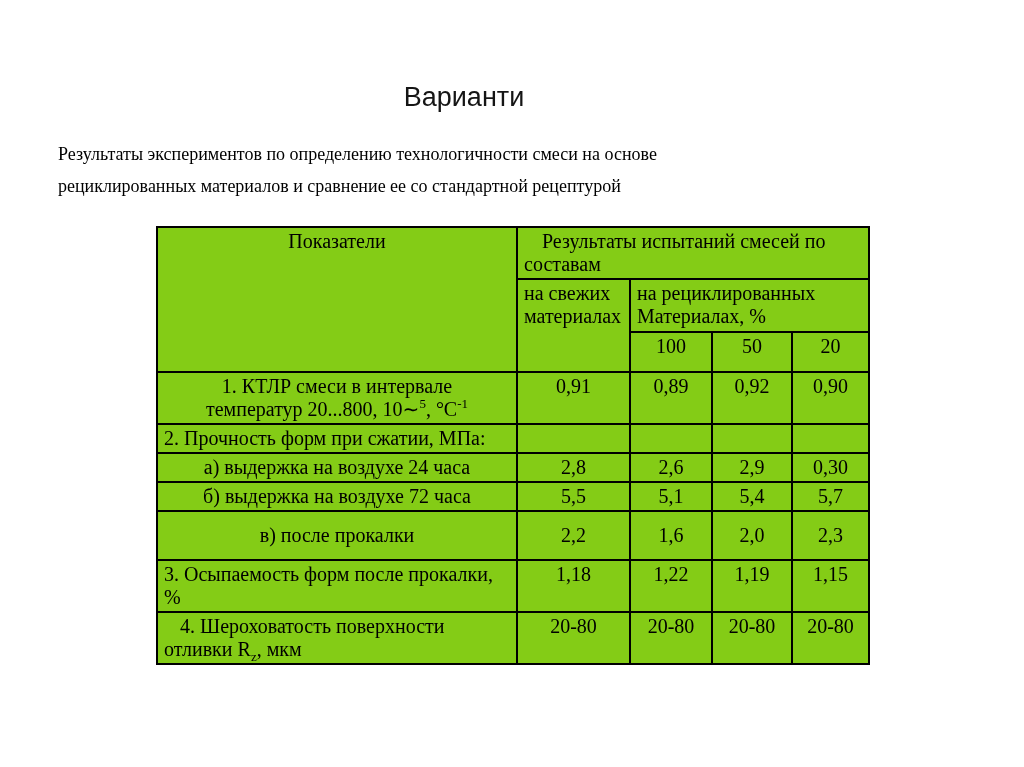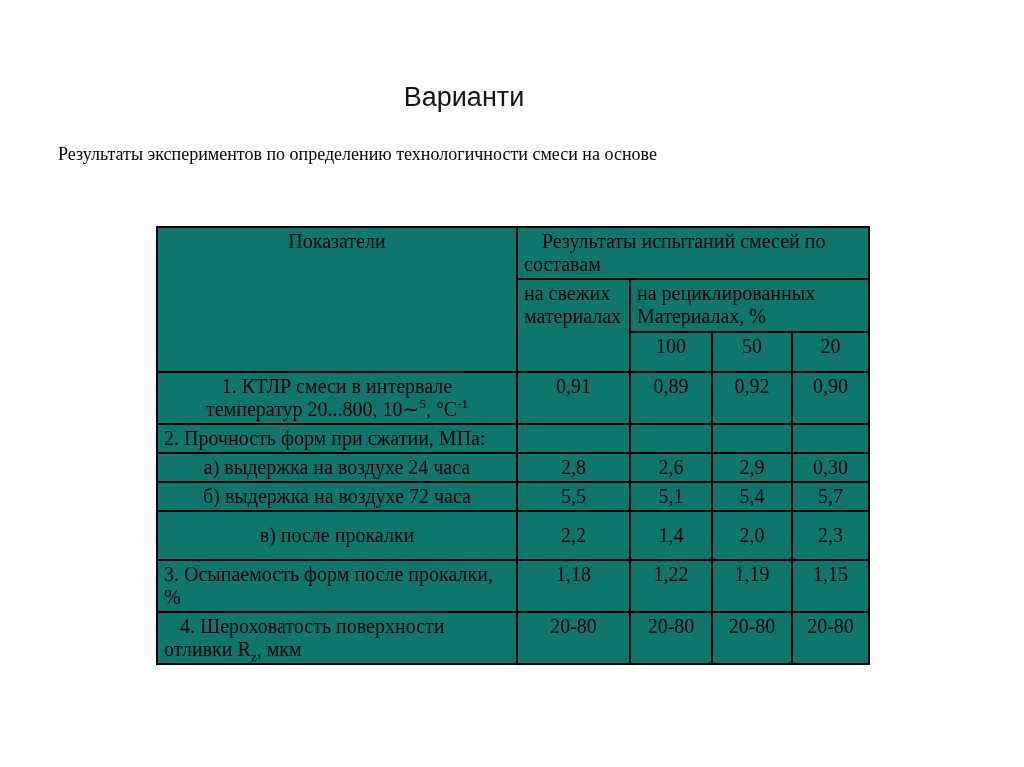--- a/index.html
+++ b/index.html
@@ -13,21 +13,21 @@
     color:#151515;
   }
   .para{
     position:absolute;left:58px;top:139px;width:900px;
     font-size:18px;line-height:31.5px;color:#000;
   }
   .para .ln{white-space:nowrap;}
   .para .spread{word-spacing:48px;}
   table.tbl{
     position:absolute;left:156px;top:226px;width:712px;
-    border-collapse:collapse;table-layout:fixed;background:#0f766e;
+    border-collapse:collapse;table-layout:fixed;background:#84cc16;
   }
   table.tbl td{
     border:2px solid #000;
     font-family:"Liberation Serif",serif;font-size:20px;line-height:23px;
     padding:2px 6px;vertical-align:top;overflow:hidden;
   }
   .ln{white-space:nowrap;}
   .lab-c{text-align:center;}
   .lab-l{text-align:left;}
   .val{text-align:center;padding-top:3px;}
@@ -43,20 +43,21 @@
   sup{font-size:13px;line-height:0;vertical-align:super;}
   sub{font-size:13px;line-height:0;vertical-align:sub;}
 </style>
 </head>
 <body>
 
 <div class="title">Варианти</div>
 
 <div class="para">
   <div class="ln">Результаты экспериментов по определению технологичности смеси на основе</div>
+  <div class="ln">рециклированных материалов и сравнение ее со стандартной рецептурой</div>
 </div>
 
 <table class="tbl">
   <colgroup>
     <col style="width:360px">
       <col style="width:113px">
       <col style="width:82px">
       <col style="width:80px">
       <col style="width:77px">
   </colgroup>
@@ -115,21 +116,21 @@
       <td class="lab-c ln">б) выдержка на воздухе 72 часа</td>
       <td class="val">5,5</td>
       <td class="val">5,1</td>
       <td class="val">5,4</td>
       <td class="val">5,7</td>
     </tr>
 
     <tr style="height:49px" class="vm">
       <td class="lab-c ln">в) после прокалки</td>
       <td class="val">2,2</td>
-      <td class="val">1,4</td>
+      <td class="val">1,6</td>
       <td class="val">2,0</td>
       <td class="val">2,3</td>
     </tr>
 
     <tr style="height:45px">
       <td class="lab-l">
         <div class="ln">3. Осыпаемость форм после прокалки,</div>
         <div class="ln">%</div>
       </td>
       <td class="val">1,18</td>

